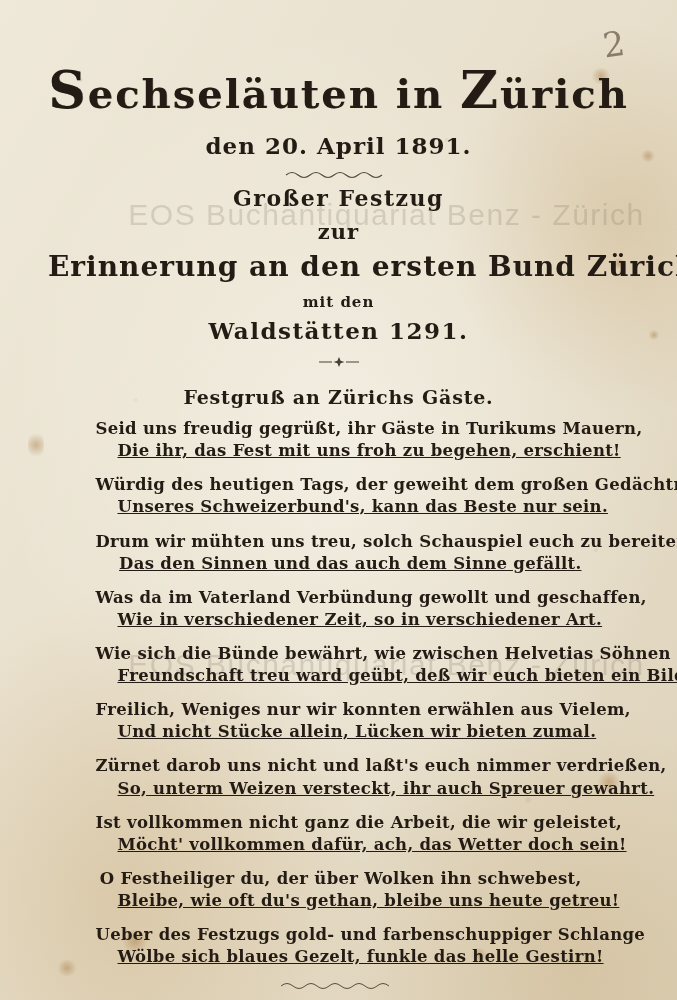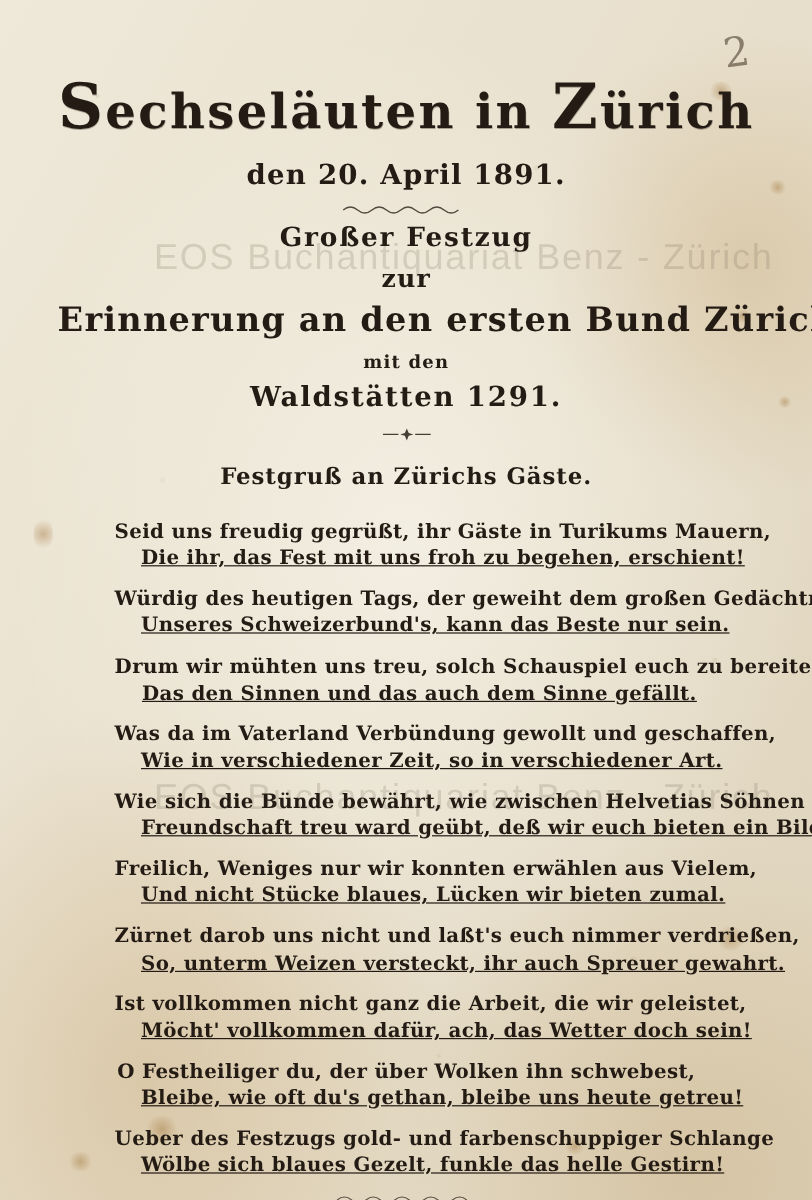--- a/index.html
+++ b/index.html
@@ -122,23 +122,23 @@
     width: 40px;
     height: 12px;
     opacity: 0.85;
   }
   .festgruss {
     margin-top: 4px;
     font-size: 19px;
     letter-spacing: 0.8px;
   }
   .verses {
-    margin: 24px auto 0;
+    margin: 10px auto 0;
     width: 486px;
-    text-align: center;
+    text-align: right;
   }
   .stanza {
     margin-bottom: 12px;
   }
   .line {
     font-size: 16.5px;
     line-height: 1.34;
     letter-spacing: 0.3px;
     white-space: nowrap;
   }
@@ -234,21 +234,21 @@
         <div class="fraktur line indent">Wie in verschiedener Zeit, so in verschiedener Art.</div>
       </div>
 
       <div class="stanza">
         <div class="fraktur line">Wie sich die Bünde bewährt, wie zwischen Helvetias Söhnen</div>
         <div class="fraktur line indent">Freundschaft treu ward geübt, deß wir euch bieten ein Bild.</div>
       </div>
 
       <div class="stanza">
         <div class="fraktur line">Freilich, Weniges nur wir konnten erwählen aus Vielem,</div>
-        <div class="fraktur line indent">Und nicht Stücke blaues, Lücken wir bieten zumal.</div>
+        <div class="fraktur line indent">Und nicht Stücke allein, Lücken wir bieten zumal.</div>
       </div>
 
       <div class="stanza">
         <div class="fraktur line">Zürnet darob uns nicht und laßt's euch nimmer verdrießen,</div>
         <div class="fraktur line indent">So, unterm Weizen versteckt, ihr auch Spreuer gewahrt.</div>
       </div>
 
       <div class="stanza">
         <div class="fraktur line">Ist vollkommen nicht ganz die Arbeit, die wir geleistet,</div>
         <div class="fraktur line indent">Möcht' vollkommen dafür, ach, das Wetter doch sein!</div>

